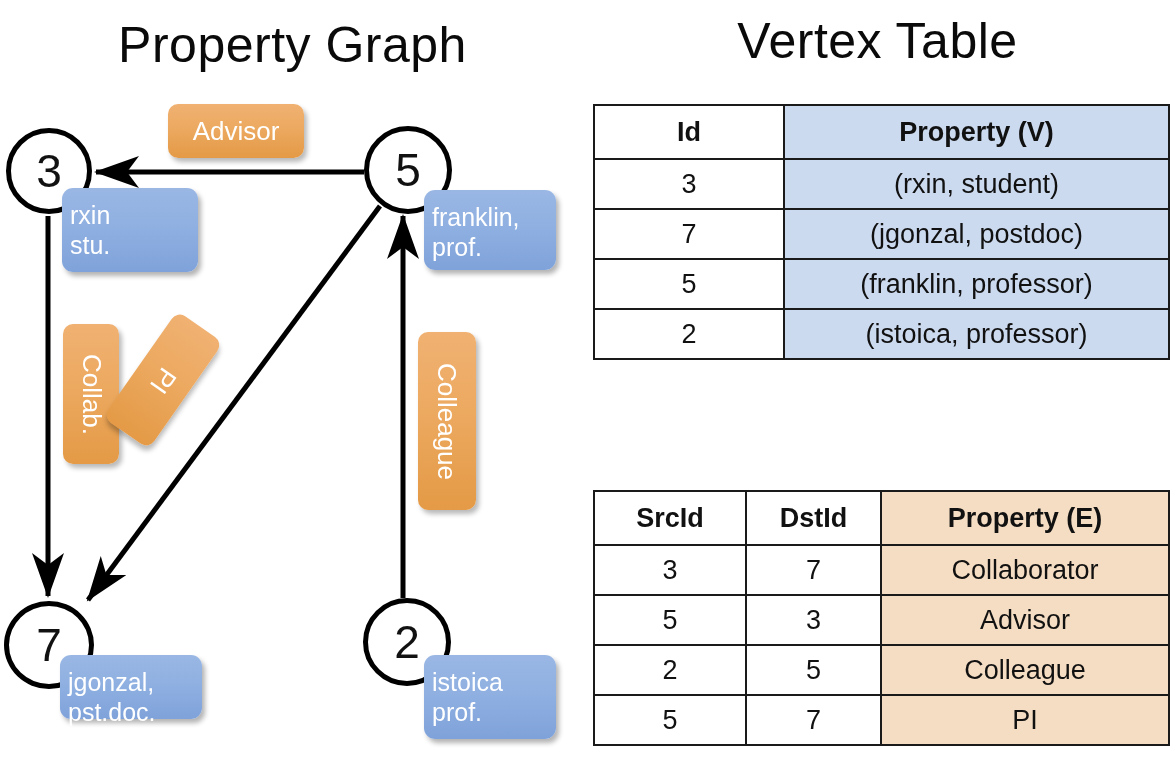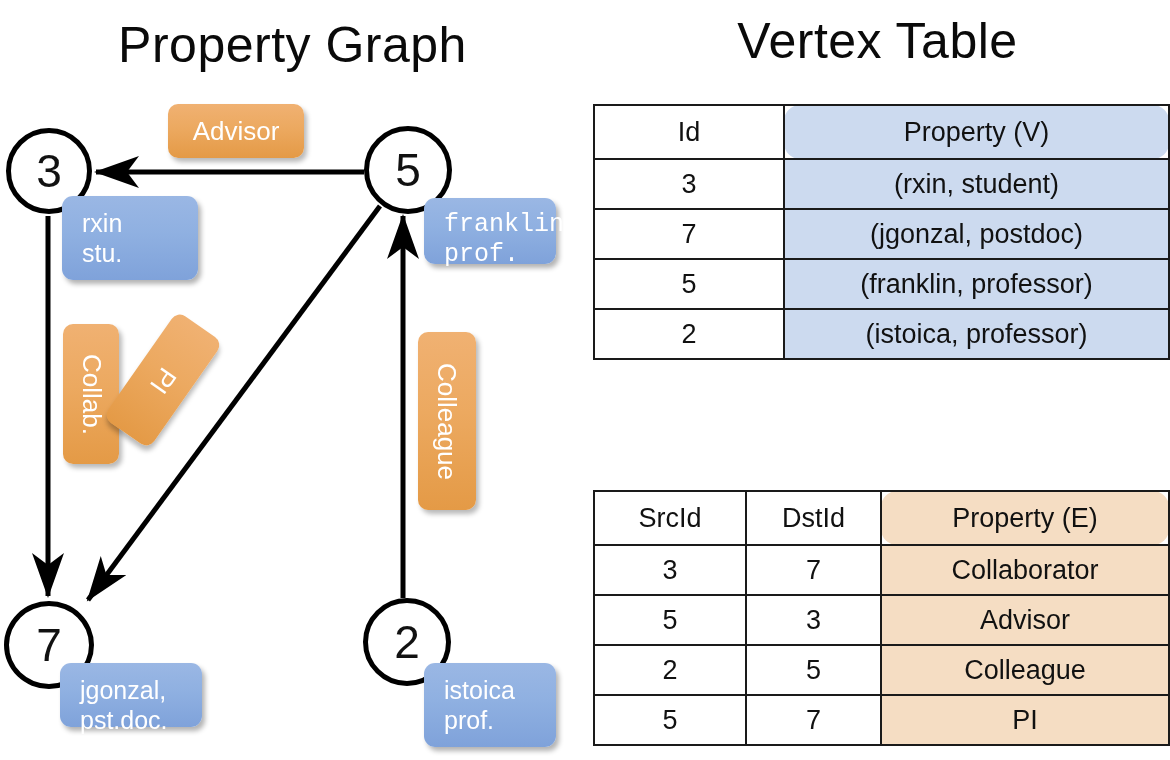--- a/index.html
+++ b/index.html
@@ -76,28 +76,27 @@
   .prop-box {
     position: absolute;
     border-radius: 11px;
     background: linear-gradient(to bottom, #9ab7e4 0%, #8fb0e1 45%, #7fa2da 100%);
     box-shadow: 3px 4px 5px rgba(0,0,0,0.30);
     color: #ffffff;
     font-family: "Liberation Sans", sans-serif;
     font-weight: 300;
     font-size: 25px;
     line-height: 30px;
-    padding: 12px 0 10px 20px;
+    padding: 12px 0 10px 8px;
     box-sizing: border-box;
     z-index: 6;
     white-space: pre-line;
-    margin-top: 8px;
   }
   #prop-rxin     { left: 62px;  top: 188px; width: 136px; height: 84px; }
-  #prop-franklin { left: 424px; top: 190px; width: 132px; height: 66px; font-family: Liberation Mono, monospace; }
+  #prop-franklin { left: 424px; top: 190px; width: 132px; height: 80px; }
   #prop-jgonzal  { left: 60px;  top: 655px; width: 142px; height: 64px; }
   #prop-istoica  { left: 424px; top: 655px; width: 132px; height: 84px; }
 
   
   .edge-label {
     position: absolute;
     border-radius: 10px;
     background: linear-gradient(to bottom, #f0b172 0%, #eca960 45%, #e49a46 100%);
     box-shadow: 3px 4px 5px rgba(0,0,0,0.28);
     color: #ffffff;
@@ -133,24 +132,23 @@
     border: 2px solid #1a1a1a;
     text-align: center;
     font-weight: 300;
     font-size: 27px;
     color: #111;
     padding: 0;
     height: 48px;
     background: #ffffff;
   }
   .data-table th {
-    font-weight: 400;
+    font-weight: 700;
     font-size: 27px;
     height: 52px;
-    border-radius: 16px;
   }
   .cell-blue { background: #ccdaef !important; }
   .cell-orange { background: #f5ddc3 !important; }
 
   #vertex-table { left: 593px; top: 104px; width: 575px; }
   #vertex-table col.c-id   { width: 190px; }
   #vertex-table col.c-prop { width: 385px; }
 
   #edge-table { left: 593px; top: 490px; width: 575px; }
   #edge-table col.c-src  { width: 152px; }

